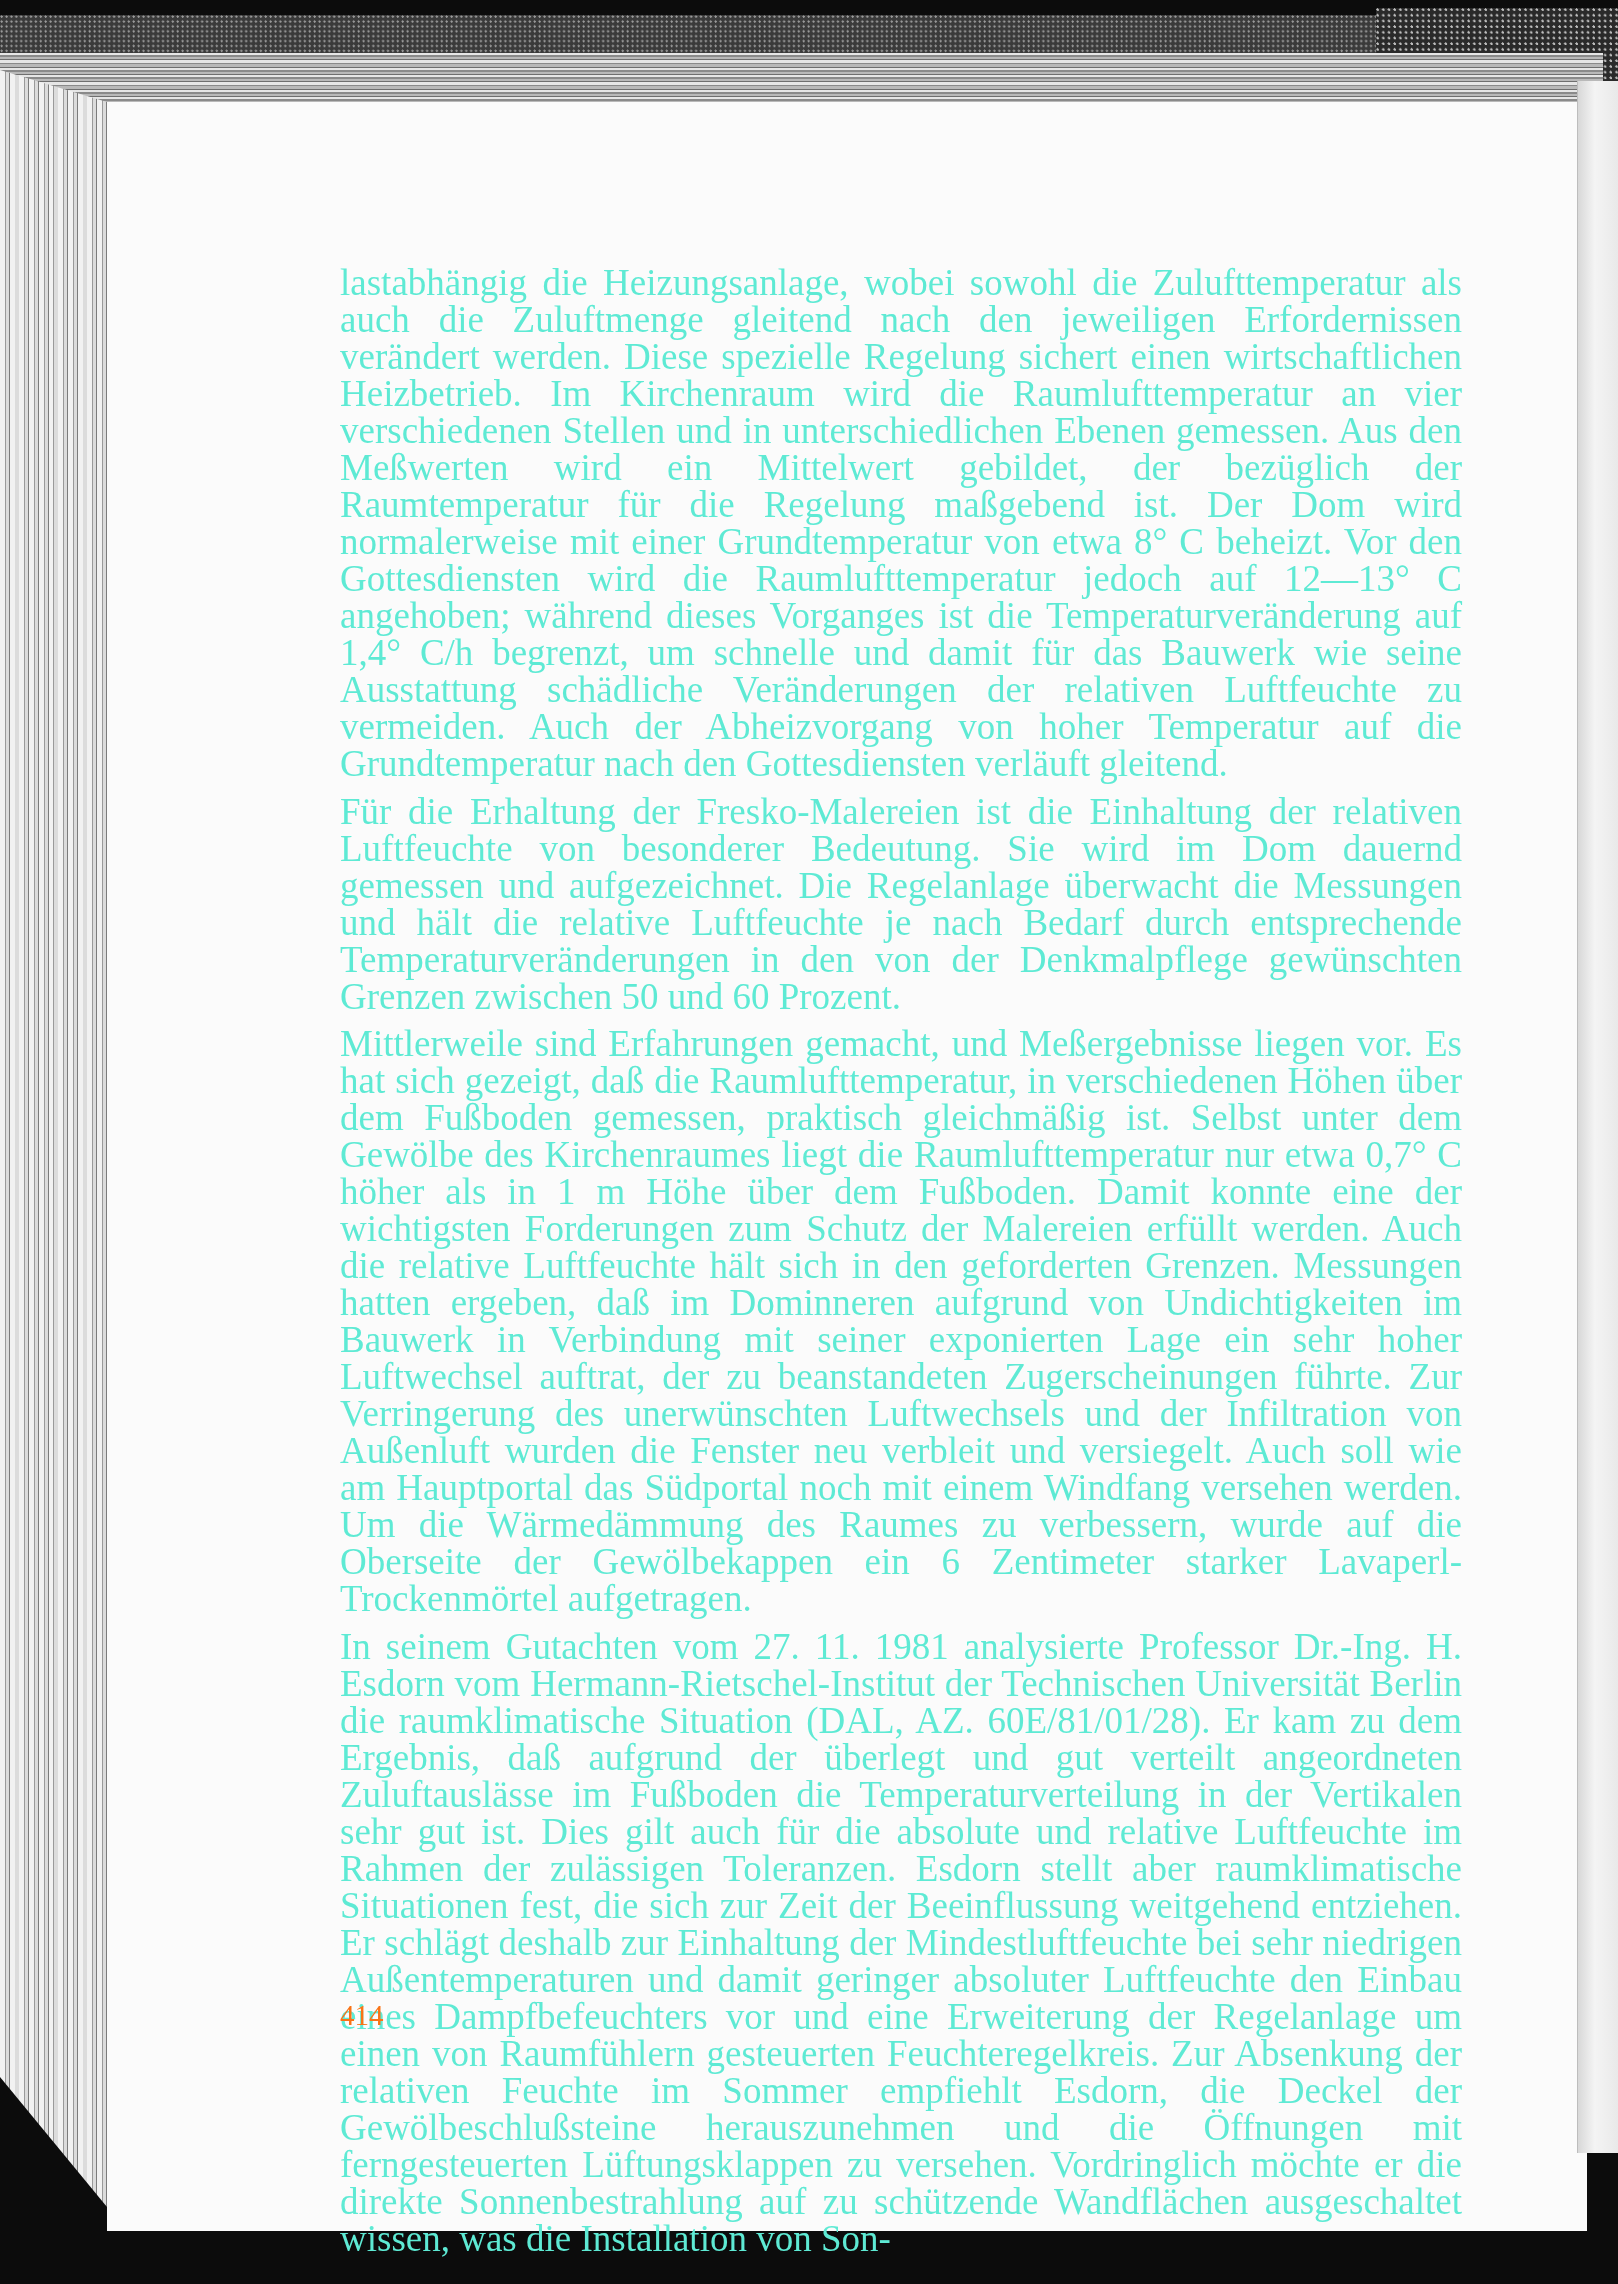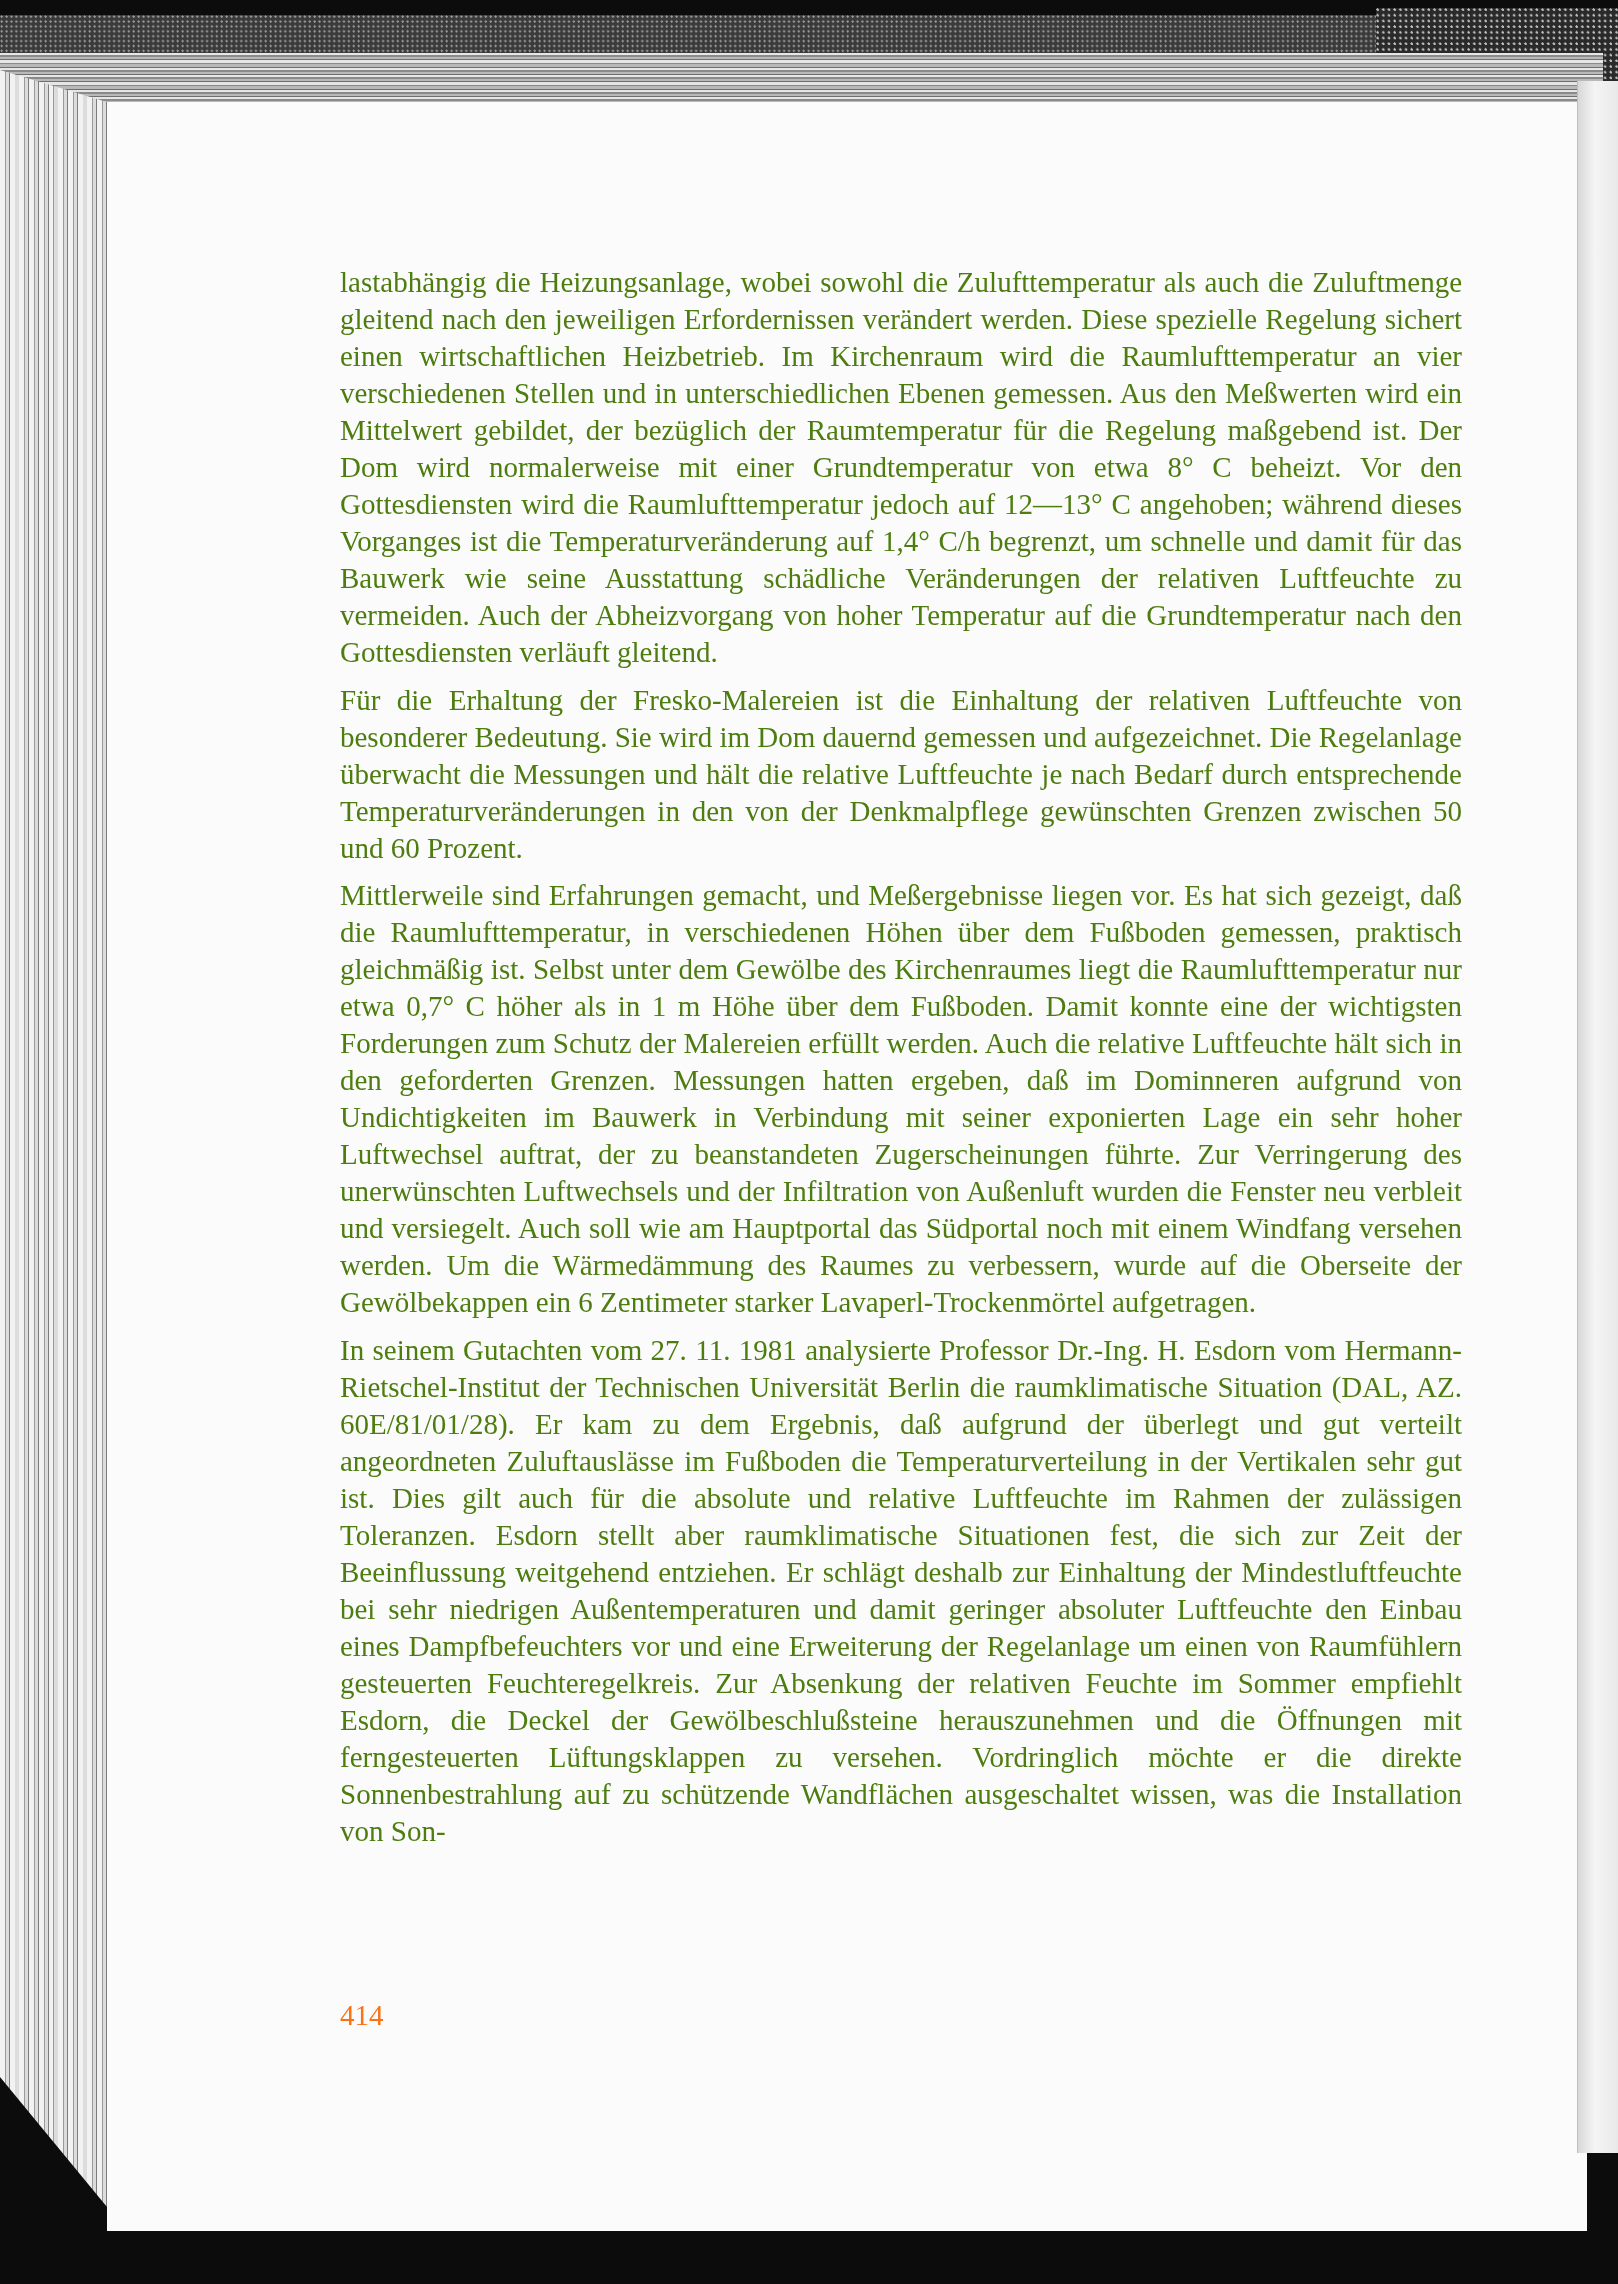--- a/index.html
+++ b/index.html
@@ -37,21 +37,21 @@
     position:absolute; left:107px; top:102px; width:1480px; height:2129px;
     background:#fbfbfb;
   }
   .gutter-right {
     position:absolute; left:1577px; top:81px; width:42px; height:2072px;
     background:linear-gradient(90deg,#d8d8d8,#f4f4f4 40%,#e8e8e8);
     border-left:0.8px solid #bdbdbd;
   }
   .text-block {
     position:absolute; left:340px; top:264px; width:1122px;
-    font-size:29px; line-height:37px; color:#4d7c0f;
+    font-size:37px; line-height:37px; color:#5eead4;
     text-align:justify; hyphens:manual;
   }
   .text-block p { margin:0 0 10.5px 0; text-align:justify; text-align-last:left; }
   .page-number {
     position:absolute; left:340px; top:1999px;
     font-size:29px; color:#f97316;
   }
 </style>
 </head>
 <body>

